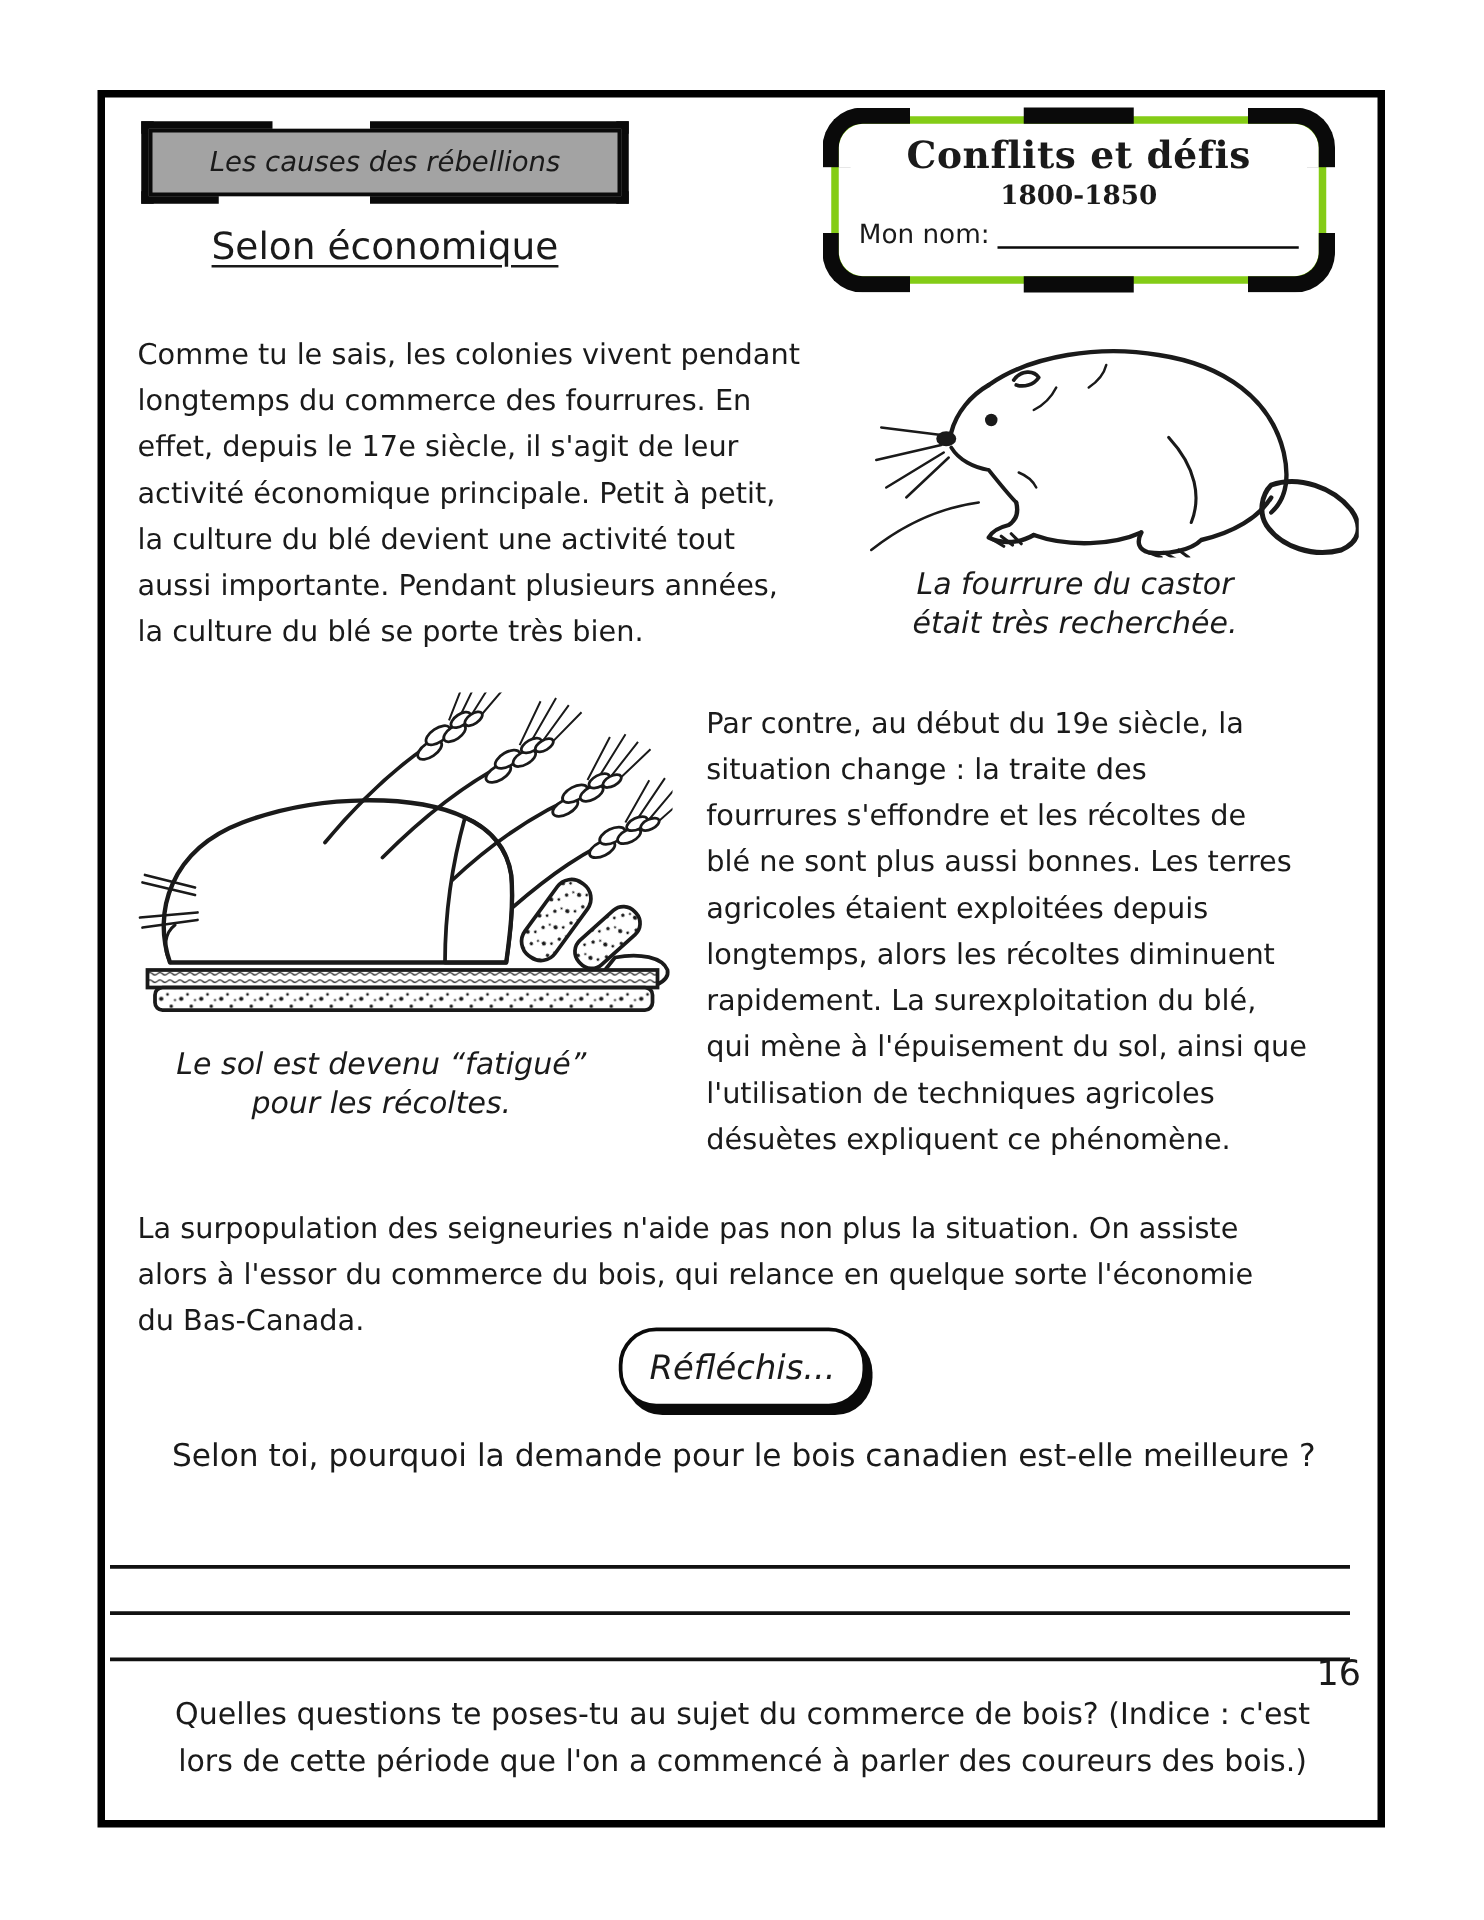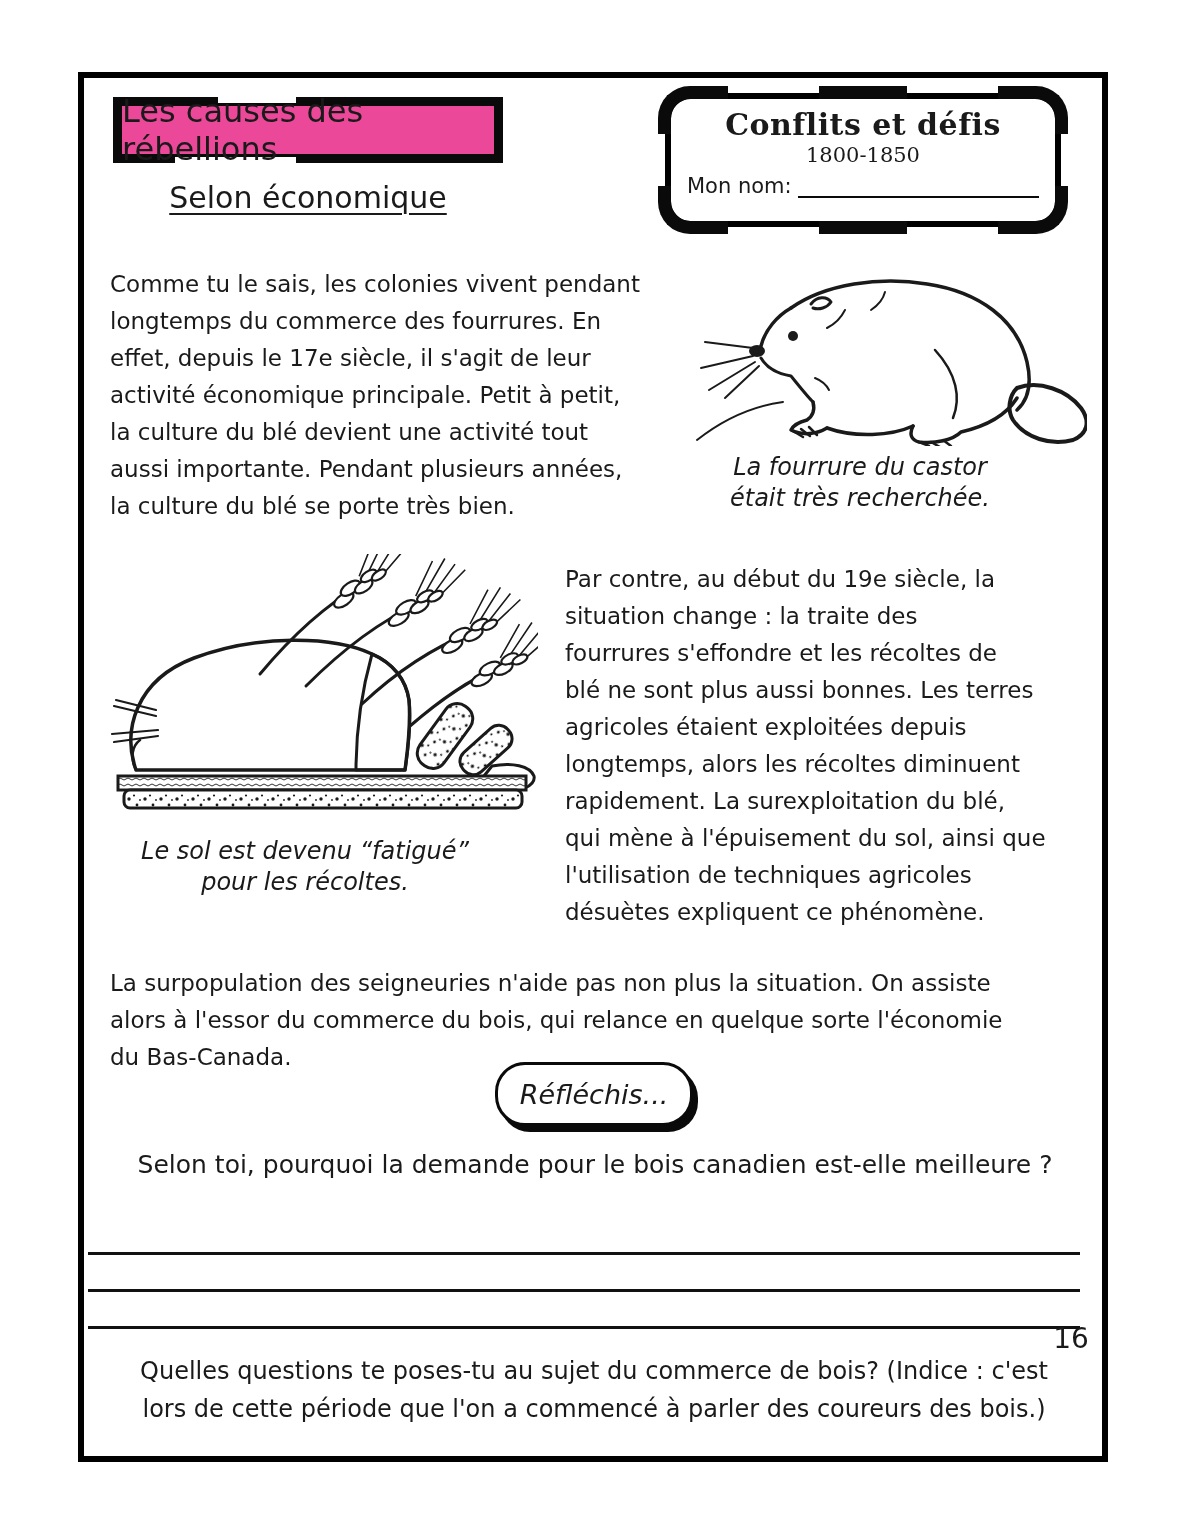--- a/index.html
+++ b/index.html
@@ -14,40 +14,40 @@
 
   
   .unit-frame{position:absolute;left:113px;top:97px;width:390px;height:66px;}
   .unit-frame .bar{position:absolute;background:#0a0a0a;}
   .bar-left{left:0;top:0;bottom:0;width:10px;}
   .bar-right{right:0;top:0;bottom:0;width:10px;}
   .bar-tl{left:0;top:0;height:10px;width:27%;}
   .bar-tr{right:0;top:0;height:10px;width:53%;}
   .bar-bl{left:0;bottom:0;height:10px;width:16%;}
   .bar-br{right:0;bottom:0;height:10px;width:53%;}
-  .unit-inner{position:absolute;left:6px;top:6px;right:6px;bottom:6px;background:#ec4899;
+  .unit-inner{position:absolute;left:6px;top:6px;right:6px;bottom:6px;background:#a3a3a3;
     border:3px solid #0a0a0a;display:flex;align-items:center;justify-content:center;
-    font-size:32px;}
+    font-size:22px;font-style:italic;}
   .subtitle{left:115px;top:180px;width:386px;text-align:center;font-size:30px;
     text-decoration:underline;text-decoration-thickness:2px;text-underline-offset:5px;}
 
   
   .badge{left:658px;top:86px;width:410px;height:148px;}
   .badge-frame{position:absolute;left:7px;top:7px;right:7px;bottom:7px;
-    border:6px solid #000000;border-radius:26px;background:#fff;box-sizing:border-box;
+    border:6px solid #84cc16;border-radius:26px;background:#fff;box-sizing:border-box;
     display:flex;flex-direction:column;align-items:stretch;padding:8px 16px 10px 16px;}
   .bracket{position:absolute;width:70px;height:48px;border:0 solid #0a0a0a;box-sizing:border-box;}
   .br-tl{left:0;top:0;border-top-width:13px;border-left-width:13px;border-top-left-radius:32px;}
   .br-tr{right:0;top:0;border-top-width:13px;border-right-width:13px;border-top-right-radius:32px;}
   .br-bl{left:0;bottom:0;border-bottom-width:13px;border-left-width:13px;border-bottom-left-radius:32px;}
   .br-br{right:0;bottom:0;border-bottom-width:13px;border-right-width:13px;border-bottom-right-radius:32px;}
   .tab-top{position:absolute;top:0;left:50%;transform:translateX(-50%);width:88px;height:13px;background:#0a0a0a;}
   .tab-bottom{position:absolute;bottom:0;left:50%;transform:translateX(-50%);width:88px;height:13px;background:#0a0a0a;}
   .badge-title{font-family:"DejaVu Serif",serif;font-weight:bold;font-size:30px;text-align:center;letter-spacing:.5px;}
-  .badge-years{font-family:"DejaVu Serif",serif;font-weight:normal;font-size:21px;text-align:center;margin-top:1px;}
+  .badge-years{font-family:"DejaVu Serif",serif;font-weight:bold;font-size:21px;text-align:center;margin-top:1px;}
   .name-row{display:flex;align-items:flex-end;font-size:21px;margin-top:5px;}
   .name-line{flex:1;border-bottom:2px solid #0a0a0a;margin-left:6px;height:24px;}
 
   
   .body-text{font-size:23px;line-height:37px;}
   .caption{font-size:24px;line-height:31px;font-style:italic;text-align:center;}
   .p1{left:110px;top:266px;width:640px;}
   .p2{left:565px;top:561px;width:545px;}
   .p3{left:110px;top:965px;width:995px;}
   .beaver-cap{left:710px;top:452px;width:300px;}

